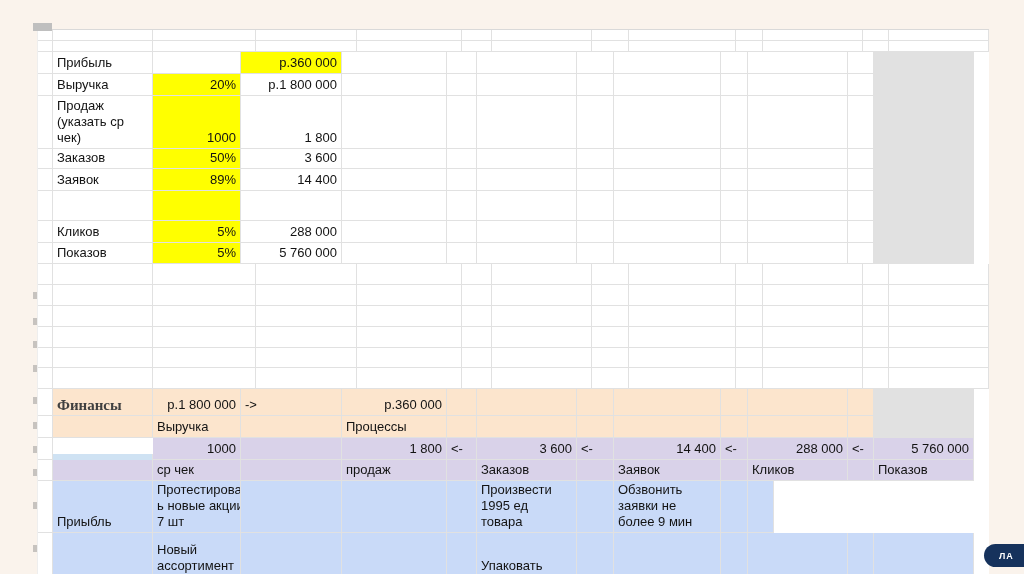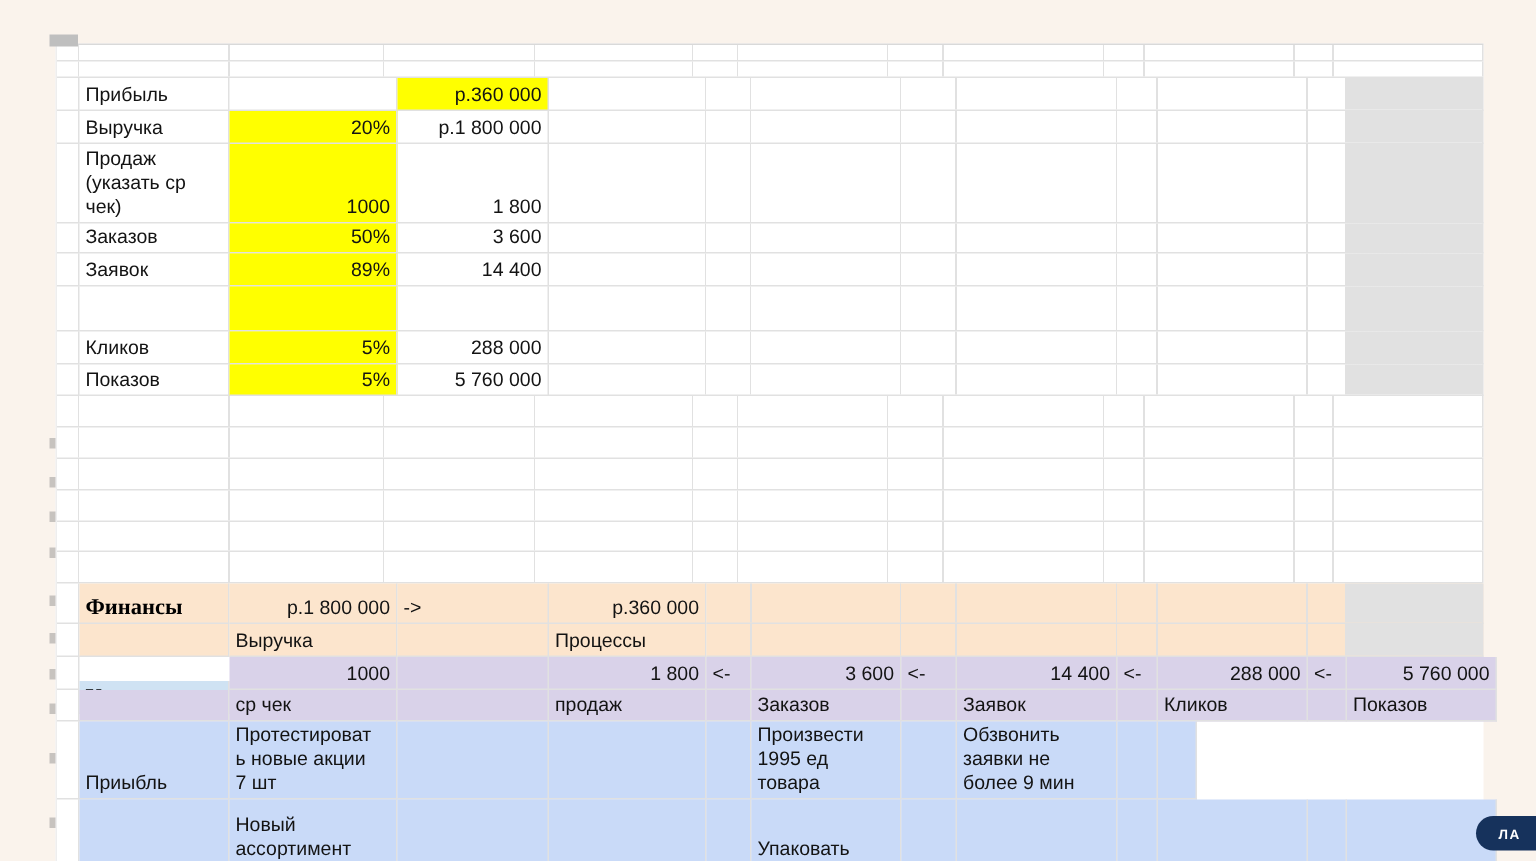--- a/index.html
+++ b/index.html
@@ -17,31 +17,31 @@
   .page{position:relative;width:1024px;height:574px;background:var(--cream);
         overflow:hidden;font-family:"Liberation Sans",sans-serif;color:var(--txt);}
   .sheet{position:absolute;left:37px;top:29px;width:951px;background:#fff;
          border-top:1px solid #d9d9d9;border-left:1px solid #eee;}
   .row{display:flex;width:951px;}
   
   .c{box-sizing:border-box;flex:0 0 auto;height:100%;
      border-right:1px solid var(--g);border-bottom:1px solid var(--g);
      display:flex;align-items:flex-end;padding:1px 4px 2px 4px;
      font-size:13px;line-height:16px;overflow:hidden;}
-  .cA{width:15px}.cB{width:100px}.cC{width:112px}.cD{width:101px}.cE{width:105px}
+  .cA{width:15px}.cB{width:100px}.cC{width:88px}.cD{width:101px}.cE{width:105px}
   .cF{width:30px}.cG{width:100px}.cH{width:37px}.cI{width:107px}.cJ{width:27px}
   .cK{width:100px}.cL{width:26px}.cM{width:100px}
   .num{justify-content:flex-end;white-space:nowrap;}
   .pre{white-space:pre-line;}
   .ye{background:var(--ye);}
   .or{background:var(--or);}
   .la{background:var(--la);}
   .lb{background:var(--lb);margin-top:16px;}
   .bl{background:var(--bl);}
-  .serif{font-family:"Liberation Serif",serif;font-weight:700;font-size:15px;color:#000000;text-align:center;}
+  .serif{font-family:"Liberation Serif",serif;font-weight:700;font-size:15px;color:#404040;text-align:center;}
   .pt17{padding-top:17px;}
   
   .er{box-sizing:border-box;width:951px;border-bottom:1px solid var(--g);
       background-image:linear-gradient(90deg,
         transparent 14px,var(--g) 14px 15px,
         transparent 15px 114px,var(--g) 114px 115px,
         transparent 115px 217px,var(--g) 217px 218px,
         transparent 218px 318px,var(--g) 318px 319px,
         transparent 319px 423px,var(--g) 423px 424px,
         transparent 424px 453px,var(--g) 453px 454px,

